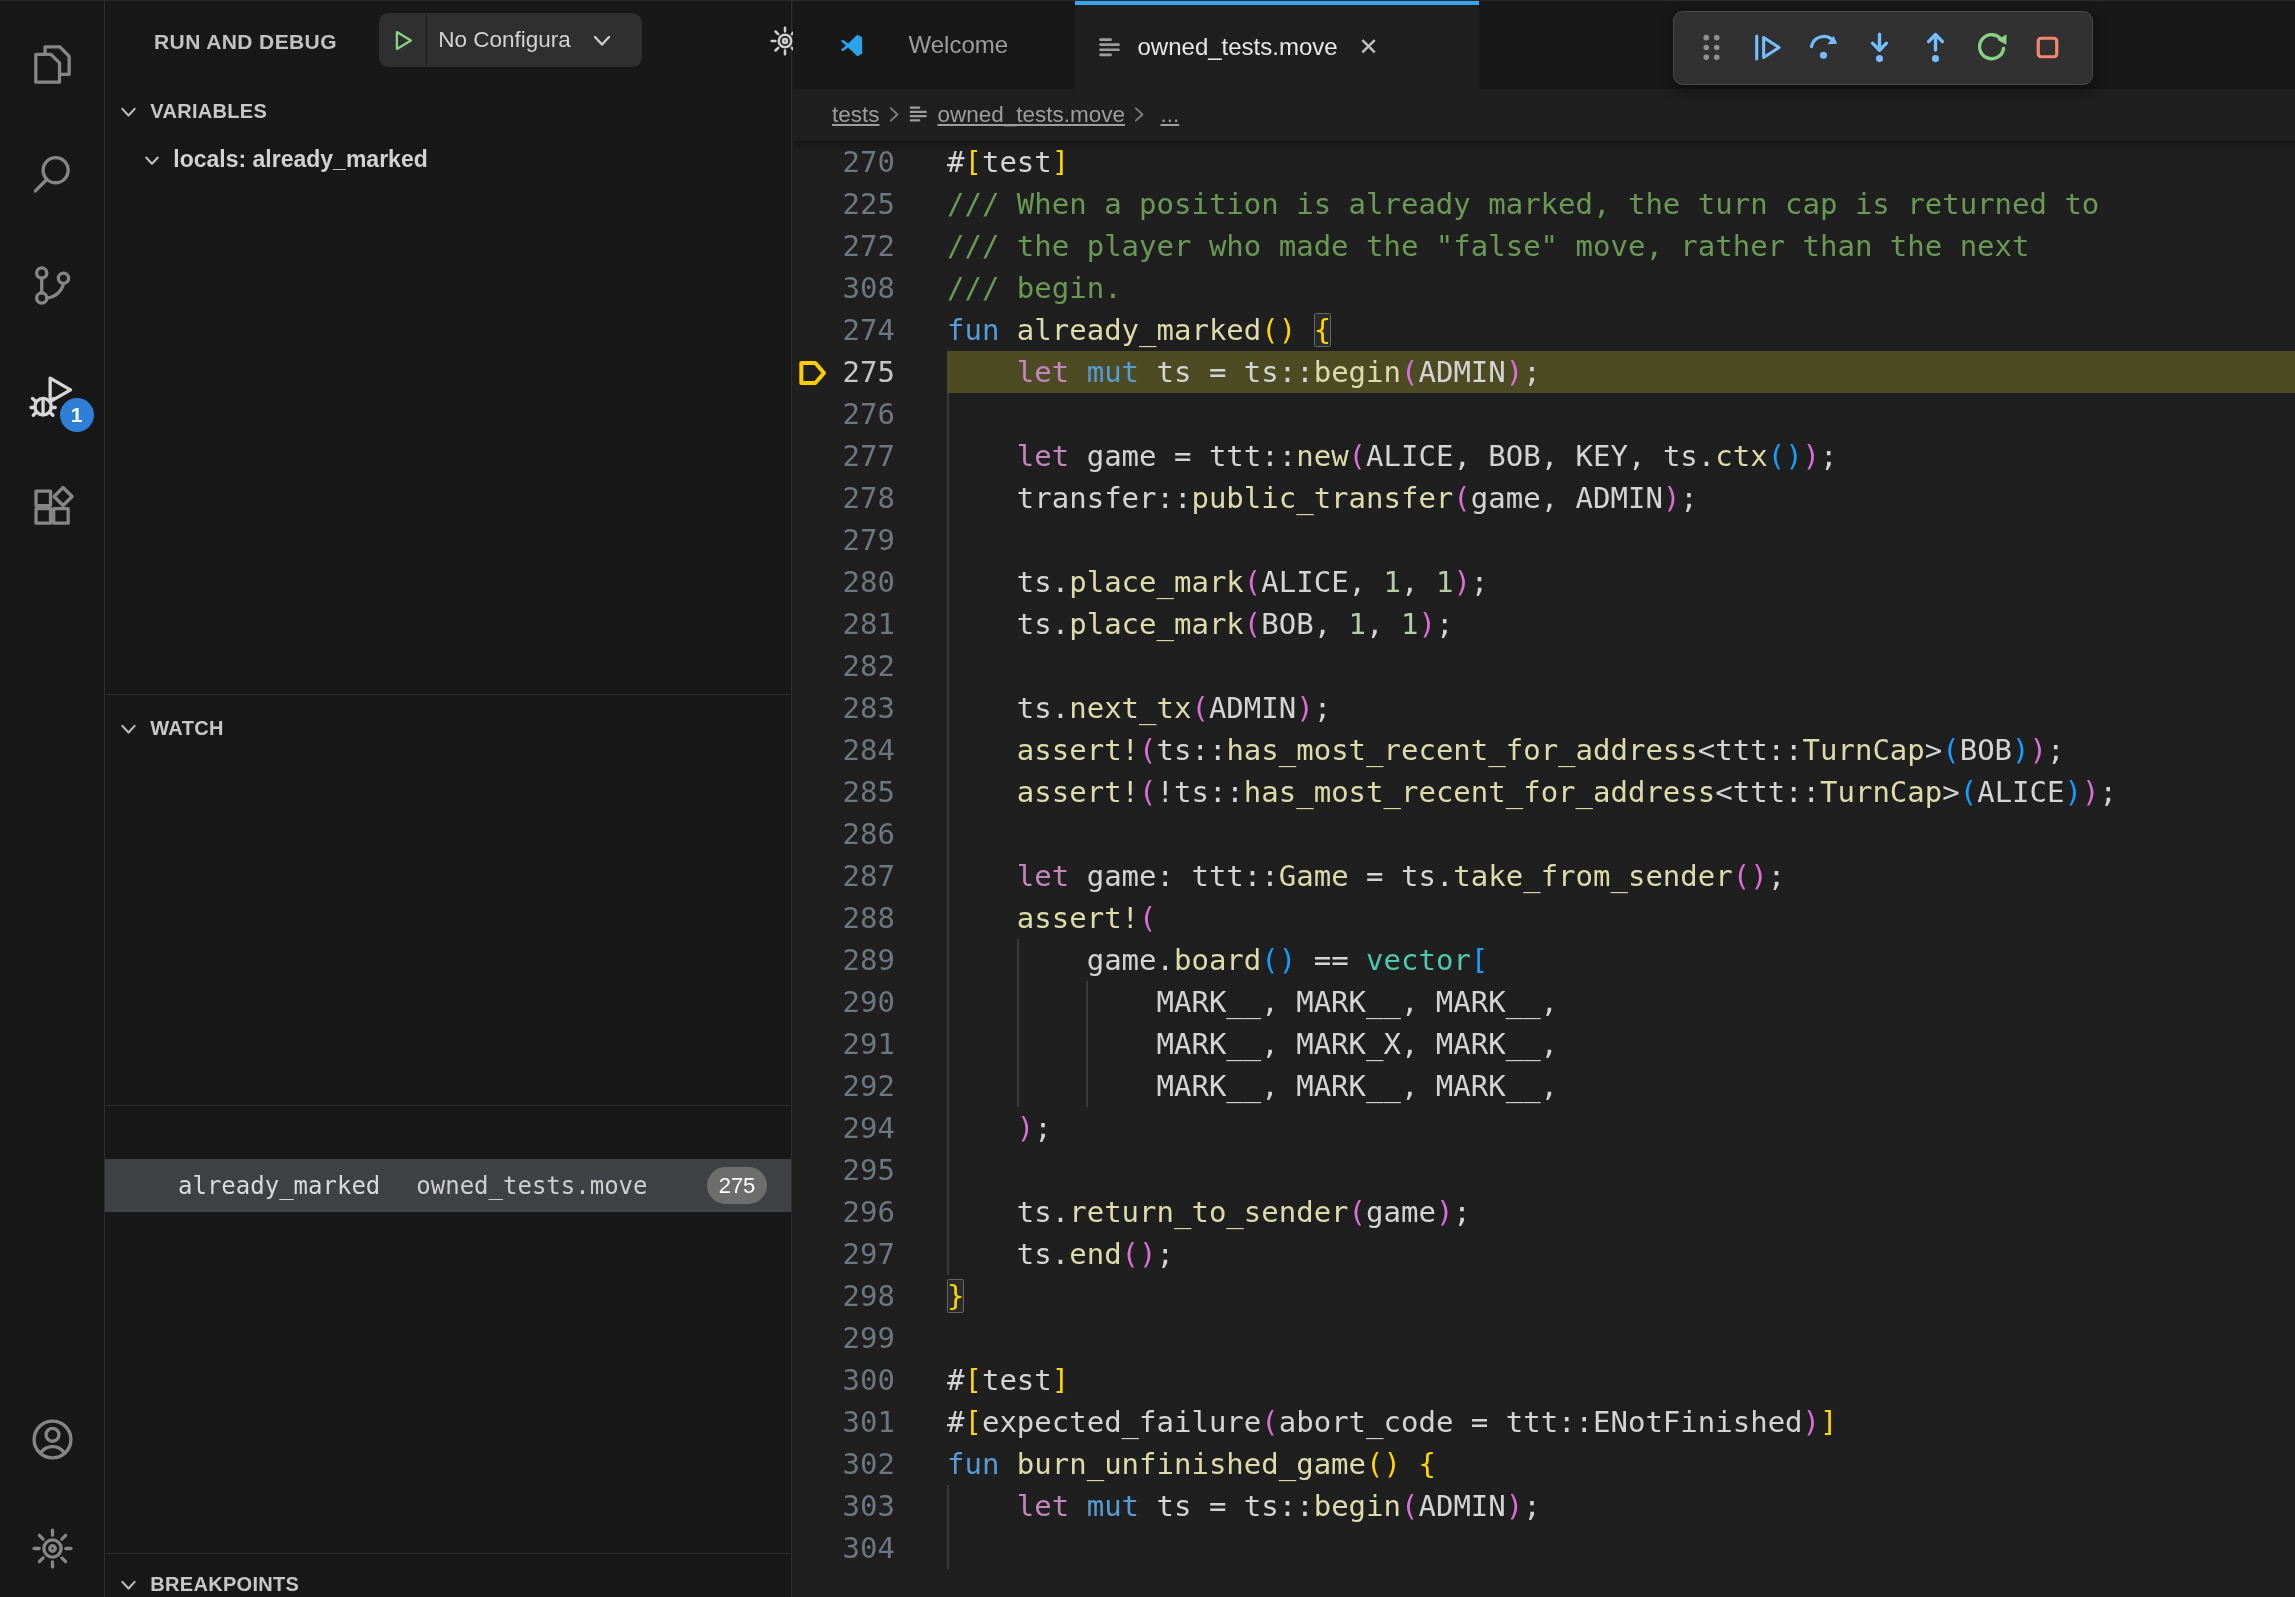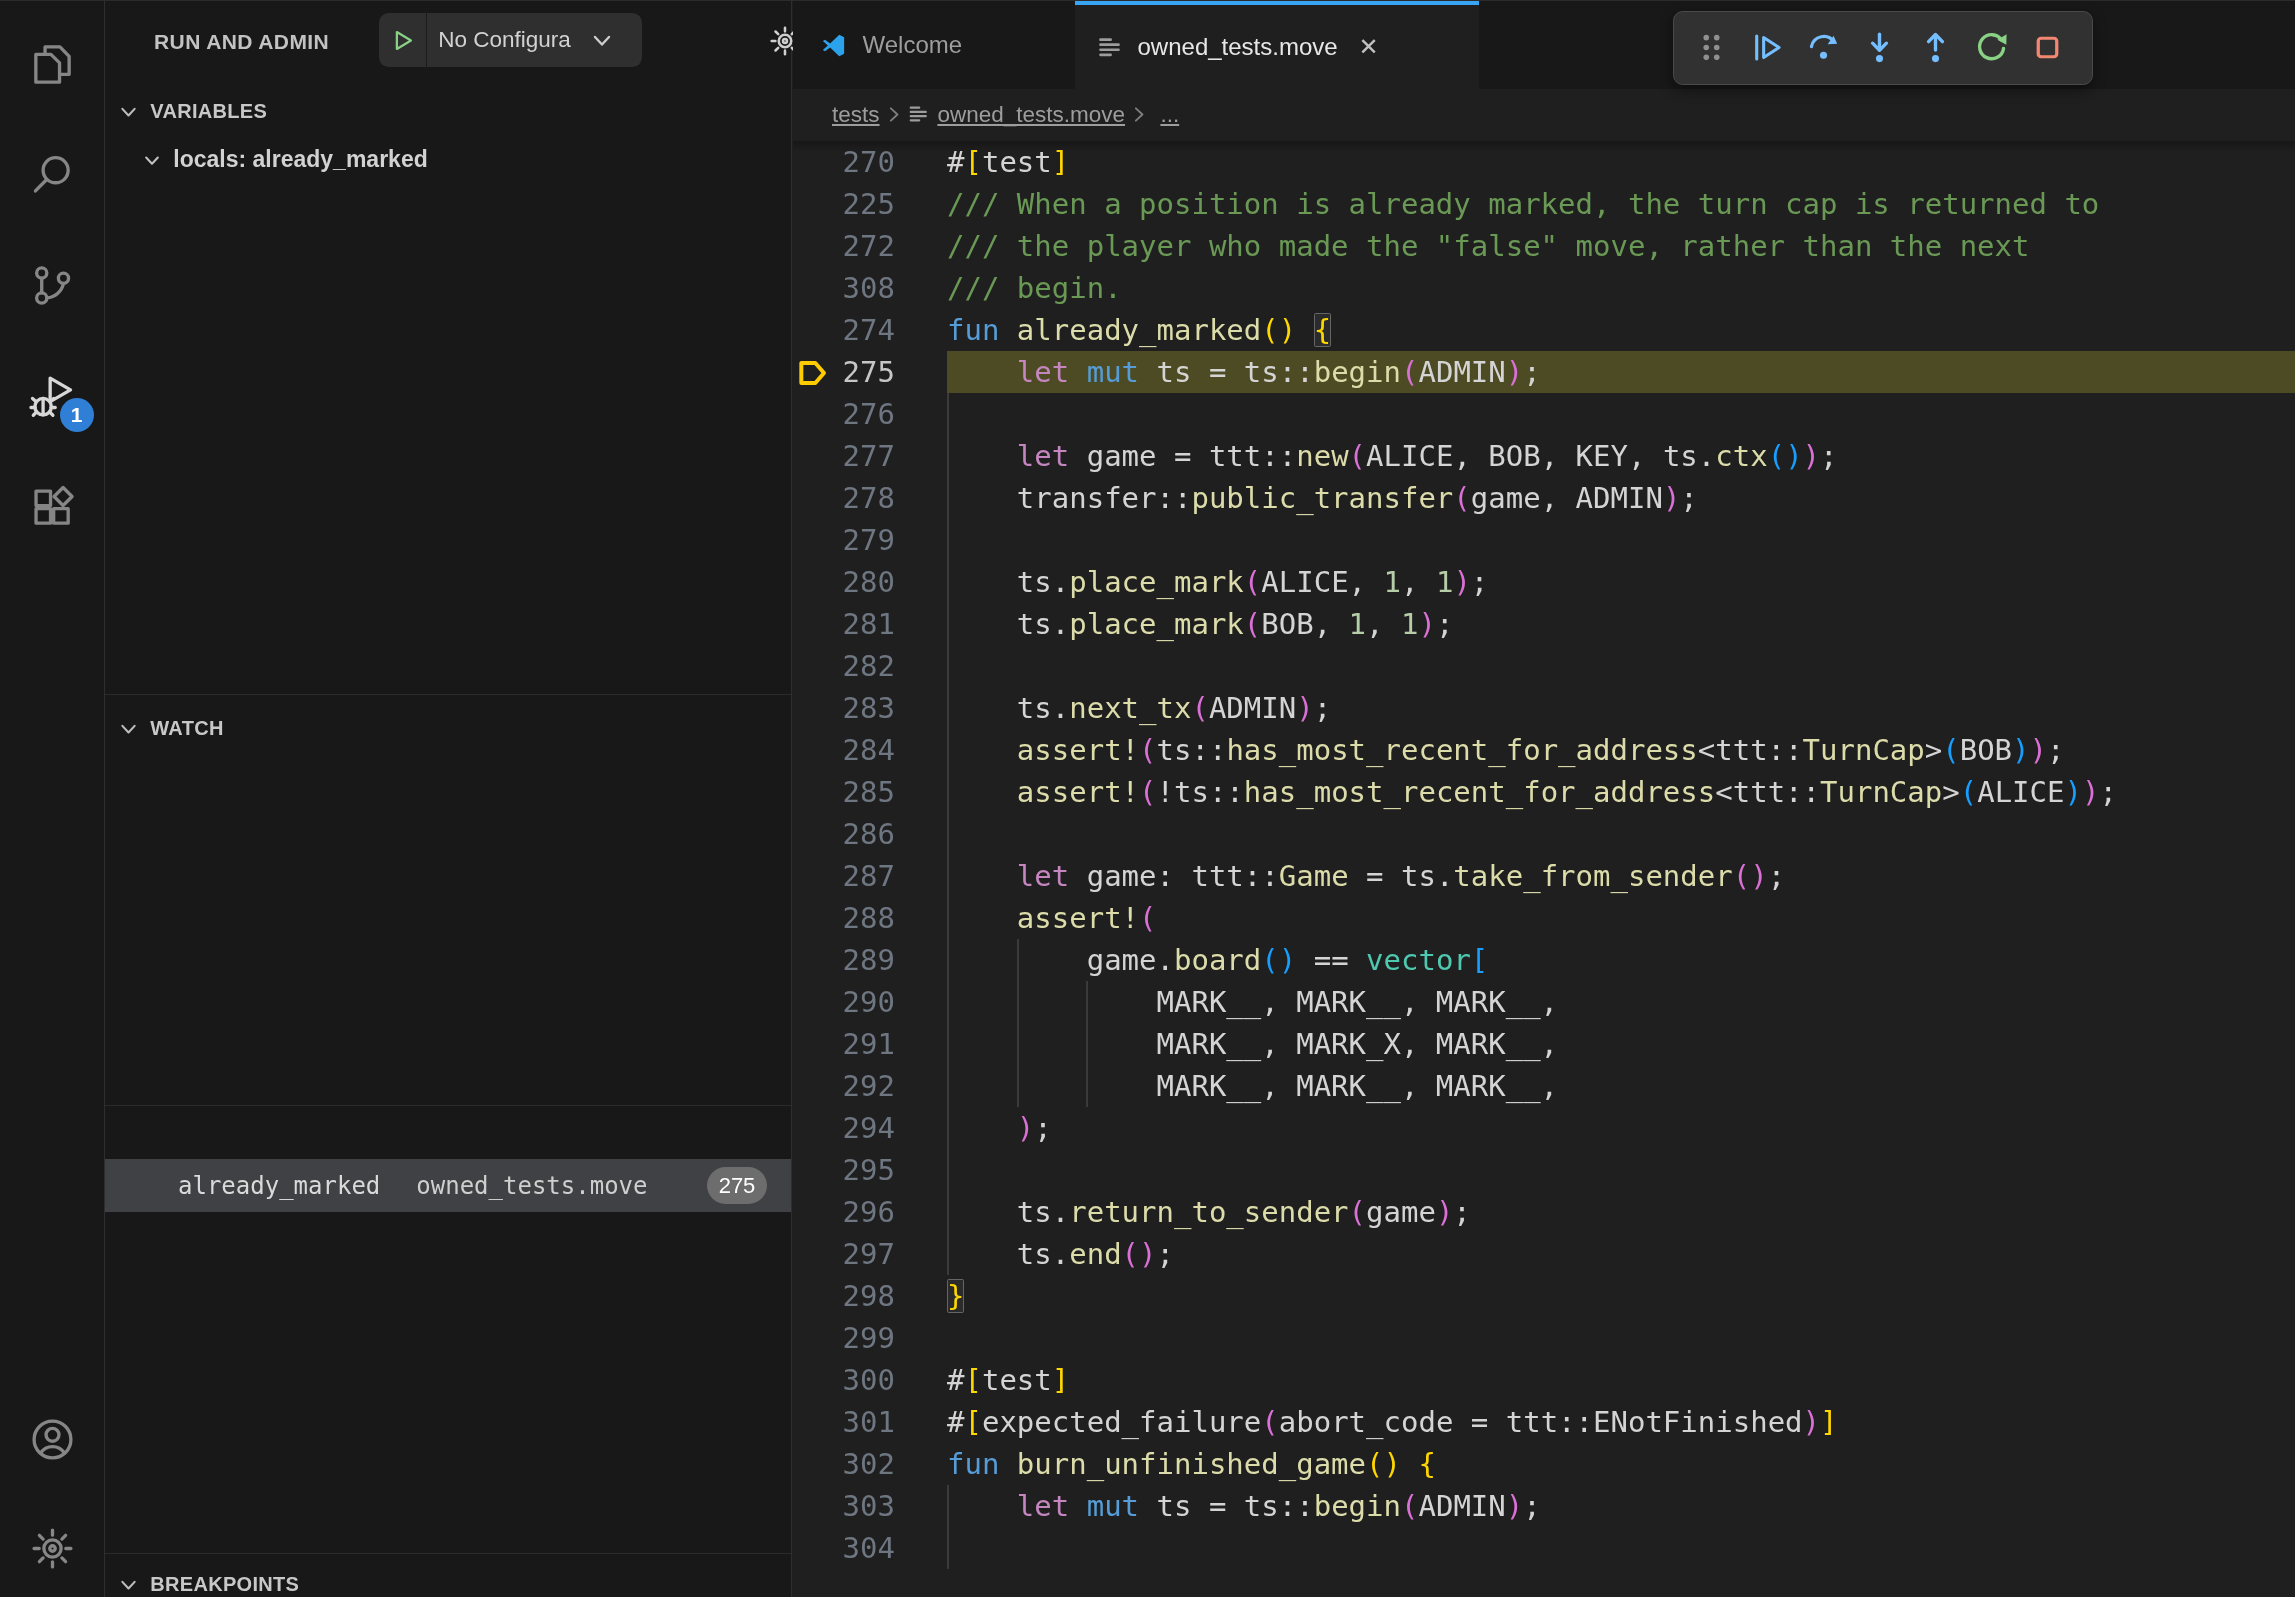--- a/index.html
+++ b/index.html
@@ -61,21 +61,21 @@
   .frame-name { margin-left:73px; font-family:"DejaVu Sans Mono", monospace; font-size:24px; color:#dadada;}
   .frame-file { margin-left:36px; font-family:"DejaVu Sans Mono", monospace; font-size:24px; color:#cfcfcf;}
   .frame-line-badge { position:absolute; right:24px; min-width:60px; height:37px; border-radius:18.5px;
     background:#6d6d6d; color:#ffffff; font-size:22px; display:flex; align-items:center; justify-content:center;
     padding:0 11.3px; }
 
   
   .editor { position:absolute; left:793px; top:0; right:0; bottom:0; background:#1f1f1f; }
   .tabstrip { position:absolute; left:0; top:0; right:0; height:88px; background:#181818; }
   .tab { position:absolute; top:0; height:88px; display:flex; align-items:center; }
-  .tab.welcome { left:5px; width:265px; }
+  .tab.welcome { left:23px; width:265px;gap:28px; }
   .tab.active-tab { left:282px; width:404px; background:#1f1f1f; border-top:4px solid #39A3F4; }
   .tab-ico { margin-left:21px; }
   .tab-label { margin-left:14.5px; font-size:24px; }
   .tab.welcome .tab-label { color:#9d9d9d; }
   .tab.active-tab .tab-label { color:#e7e7e7; }
   .tab-close { margin-left:21px; font-size:24px; color:#c0c0c0; }
   .list-ico { width:27px; height:27px; stroke:#9d9d9d; stroke-width:2.4; fill:none; stroke-linecap:round;}
 
   .breadcrumbs { position:absolute; left:0; top:88px; right:0; height:51px; background:#1f1f1f;
     display:flex; align-items:center; font-size:22.5px; color:#9d9d9d; }
@@ -156,21 +156,21 @@
       <svg viewBox="0 0 24 24">
         <circle cx="12" cy="12" r="4.4"></circle>
         <circle cx="12" cy="12" r="1.4"></circle>
         <path d="M12 2.6 v2.6 M12 18.8 v2.6 M2.6 12 h2.6 M18.8 12 h2.6 M5.3 5.3 l1.9 1.9 M16.8 16.8 l1.9 1.9 M18.7 5.3 l-1.9 1.9 M7.2 16.8 l-1.9 1.9"></path>
       </svg>
     </div>
   </div>
 
 <div class="sidebar">
   <div class="sb-header">
-    <span class="sb-title">RUN AND ADMIN</span>
+    <span class="sb-title">RUN AND DEBUG</span>
     <div class="cfg">
       <span class="cfg-play">
         <svg viewBox="0 0 24 24">
             <path d="M7 4.5 v15 L19.5 12 Z"></path>
           </svg>
       </span>
       <span class="cfg-label">No Configura</span>
       <span class="cfg-chev">
         <svg class="chev-svg" viewBox="0 0 24 24">
             <polyline points="5,9 12,16.5 19,9"></polyline>

